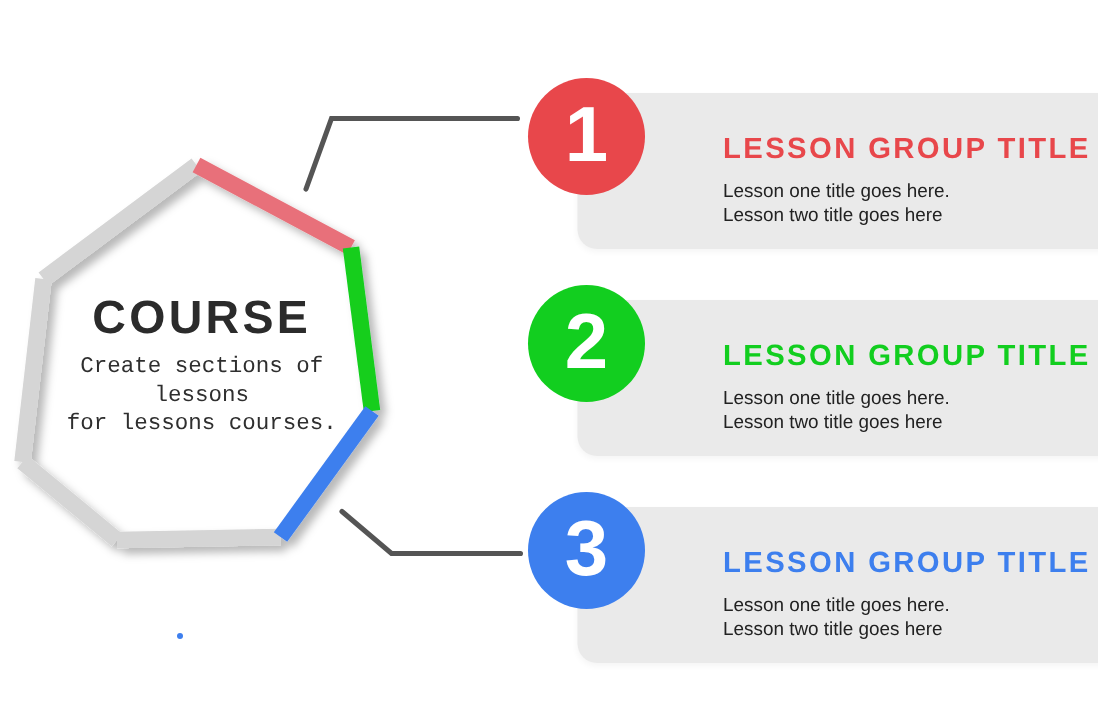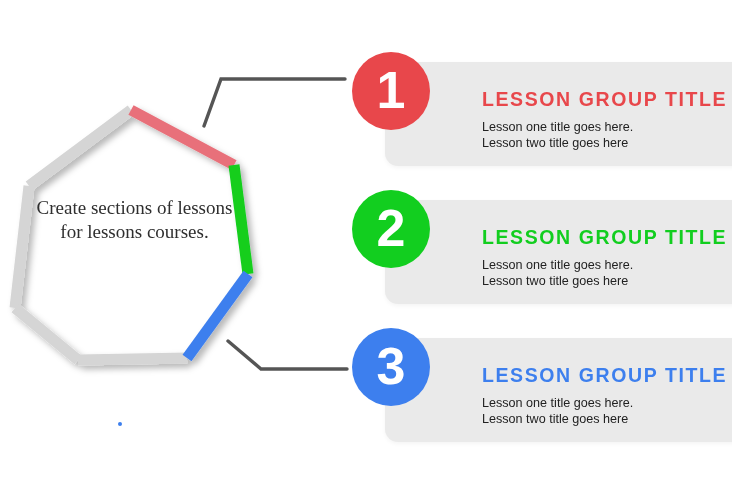--- a/index.html
+++ b/index.html
@@ -43,25 +43,25 @@
   .hub-title {
     font-size: 31px;
     font-weight: bold;
     letter-spacing: 2.2px;
     color: #2b2b2b;
     line-height: 1.05;
     margin: 0 0 6px 0;
     font-family: "Liberation Sans", sans-serif;
   }
   .hub-sub {
-    font-size: 19px;
+    font-size: 15px;
     color: #2f2f2f;
     line-height: 1.28;
     margin: 0;
-    font-family: Liberation Serif, serif;
+    font-family: Liberation Mono, monospace;
   }
 
   
   #connectors {
     position: absolute;
     left: 0;
     top: 0;
     width: 732px;
     height: 480px;
     pointer-events: none;
@@ -164,20 +164,21 @@
         <polyline points="15,220 78,272" stroke="#d5d5d5"></polyline>
         <polyline points="78,272 187,270" stroke="#d5d5d5"></polyline>
 
         <polyline points="131,22 234,77" stroke="#e8707a"></polyline>
         <polyline points="234,77 248,186" stroke="#12ce1f"></polyline>
         <polyline points="248,186 187,270" stroke="#3d7fee"></polyline>
       </g>
     </svg>
 
     <div class="hub-text-wrap">
+      <p class="hub-title">COURSE</p>
       <p class="hub-sub">Create sections of lessons</p>
       <p class="hub-sub">for lessons courses.</p>
     </div>
   </div>
 
   <svg id="connectors" viewBox="0 0 732 480" xmlns="http://www.w3.org/2000/svg">
     <polyline points="204,126 221,79 345,79" fill="none" stroke="#555555" stroke-width="3.4" stroke-linecap="round"></polyline>
     <polyline points="228,341 261,369 347,369" fill="none" stroke="#555555" stroke-width="3.4" stroke-linecap="round"></polyline>
   </svg>
 

